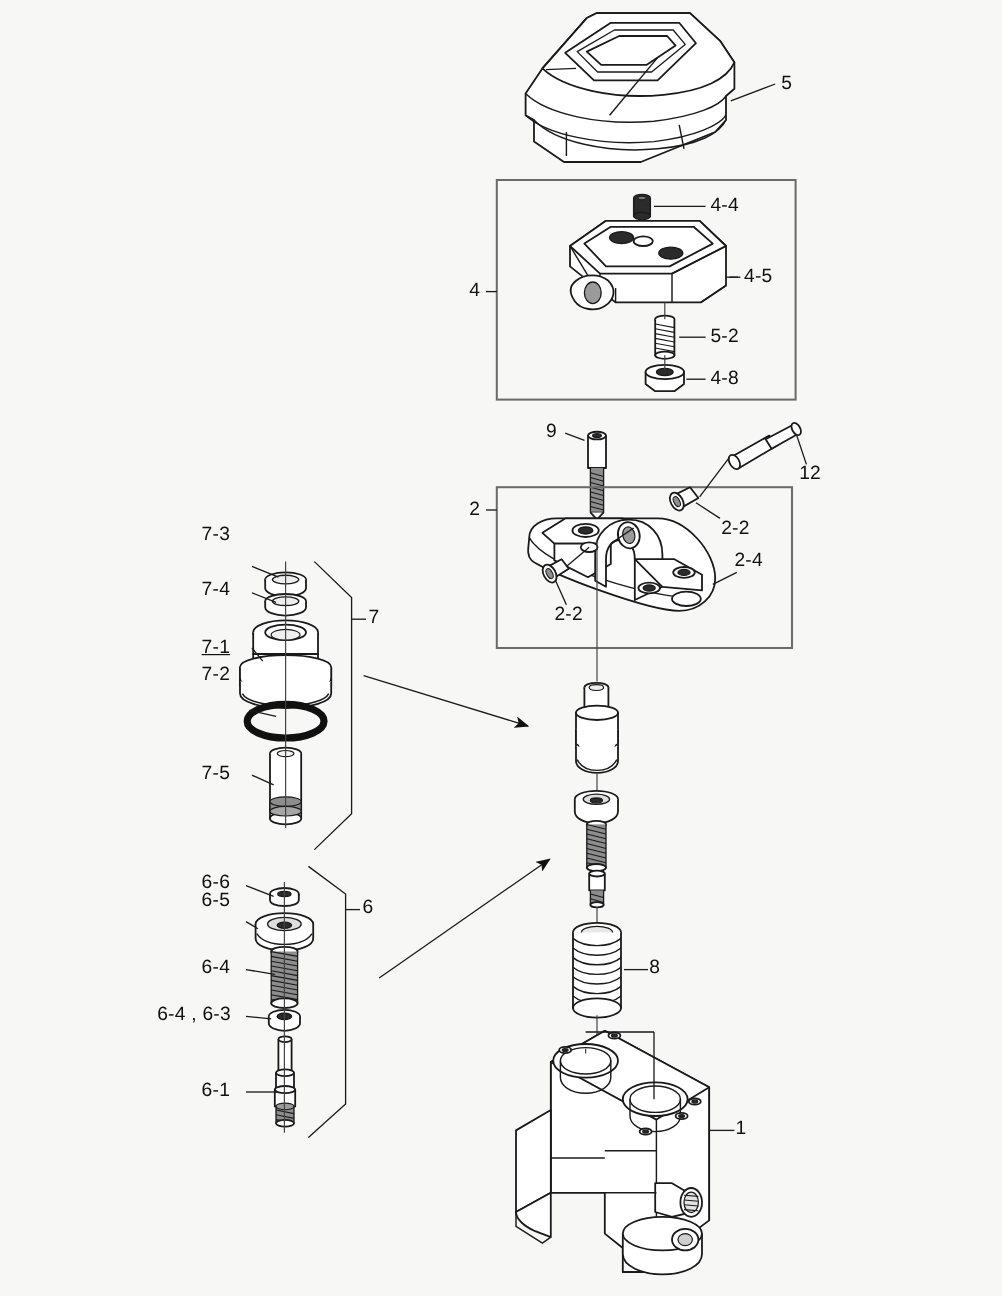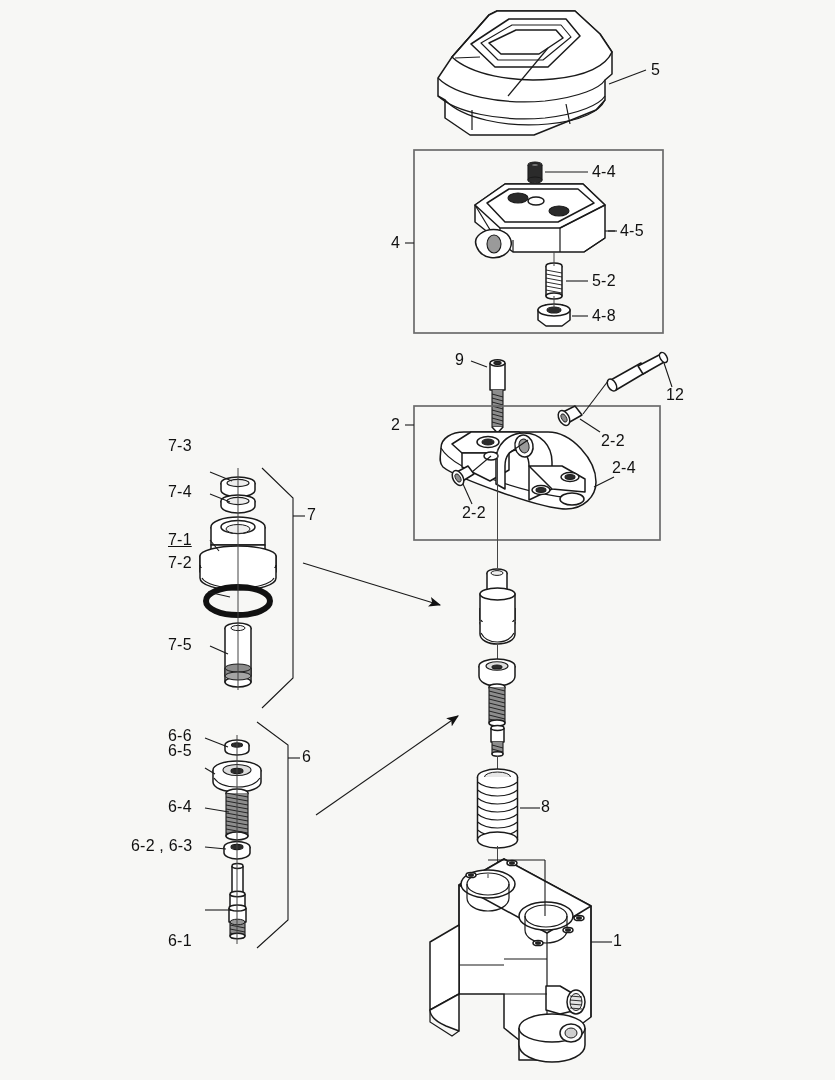--- a/index.html
+++ b/index.html
@@ -415,20 +415,20 @@
 <div class="lbl" style="left:168px;top:437px;">7-3</div>
 <div class="lbl" style="left:168px;top:483px;">7-4</div>
 <div class="lbl" style="left:168px;top:531px;text-decoration:underline;">7-1</div>
 <div class="lbl" style="left:168px;top:554px;">7-2</div>
 <div class="lbl" style="left:168px;top:636px;">7-5</div>
 <div class="lbl" style="left:307px;top:506px;">7</div>
 
 <div class="lbl" style="left:168px;top:727px;">6-6</div>
 <div class="lbl" style="left:168px;top:742px;">6-5</div>
 <div class="lbl" style="left:168px;top:798px;">6-4</div>
-<div class="lbl" style="left:131px;top:837px;">6-2 , 6-3</div>
-<div class="lbl" style="left:168px;top:932px;">6-1</div>
+<div class="lbl" style="left:131px;top:837px;">6-4 , 6-3</div>
+<div class="lbl" style="left:168px;top:900px;">6-1</div>
 <div class="lbl" style="left:302px;top:748px;">6</div>
 
 <div class="lbl" style="left:541px;top:798px;">8</div>
 <div class="lbl" style="left:613px;top:932px;">1</div>
 
 </div>
 
 </body></html>

